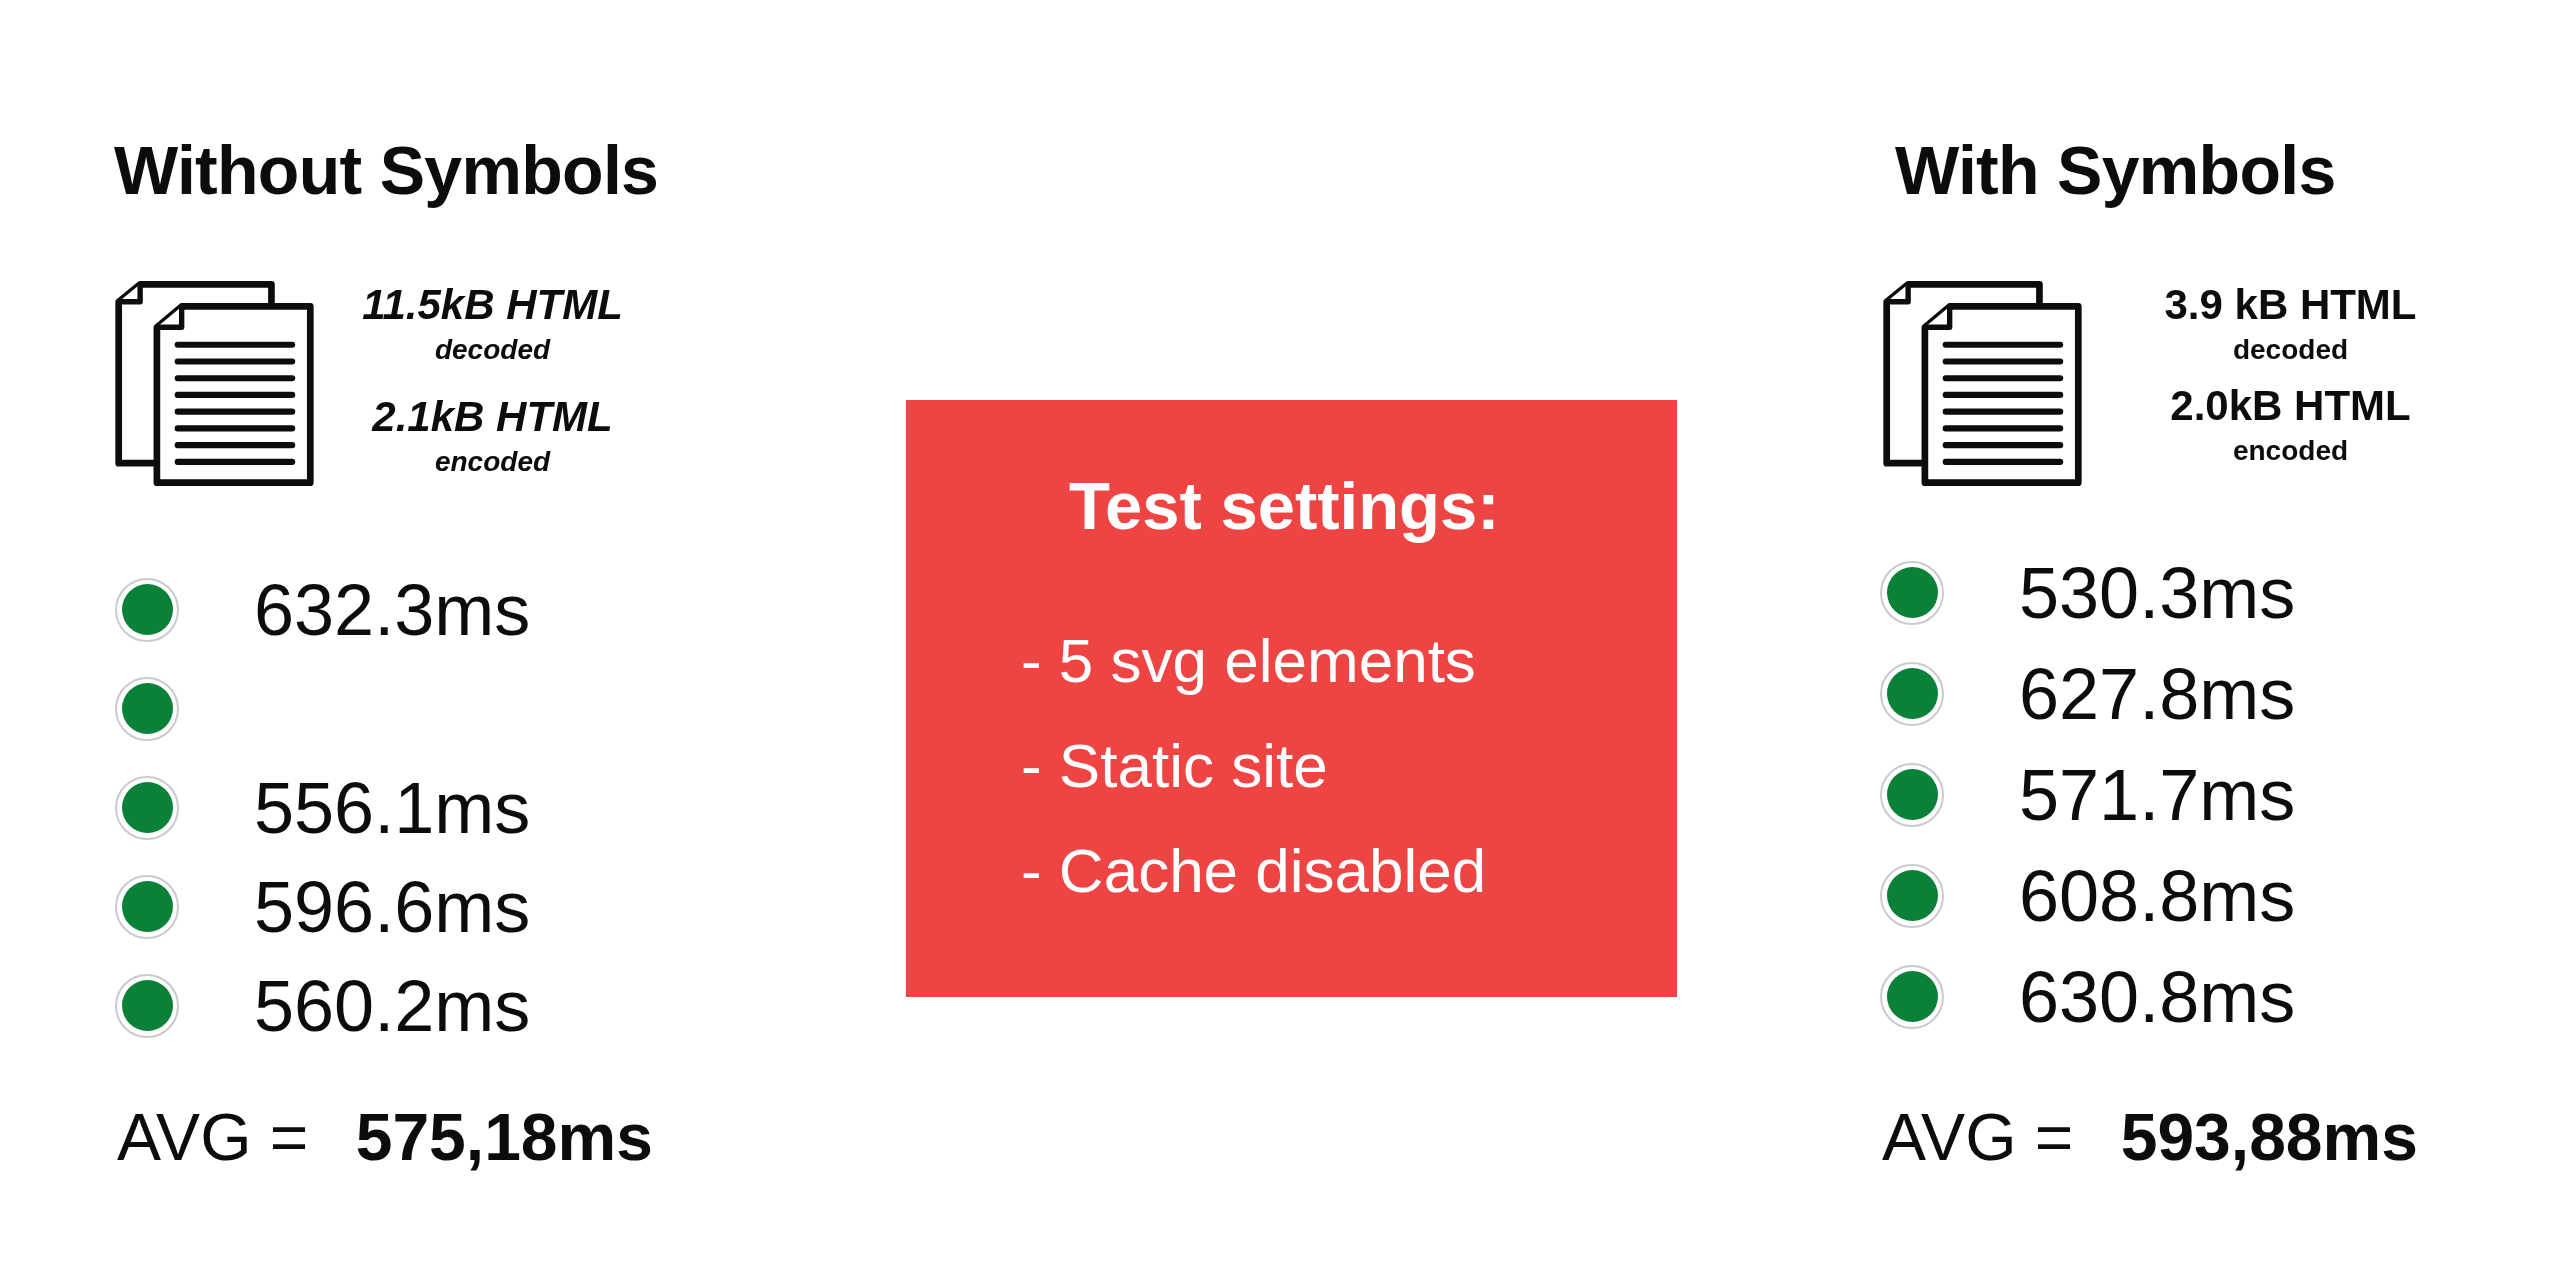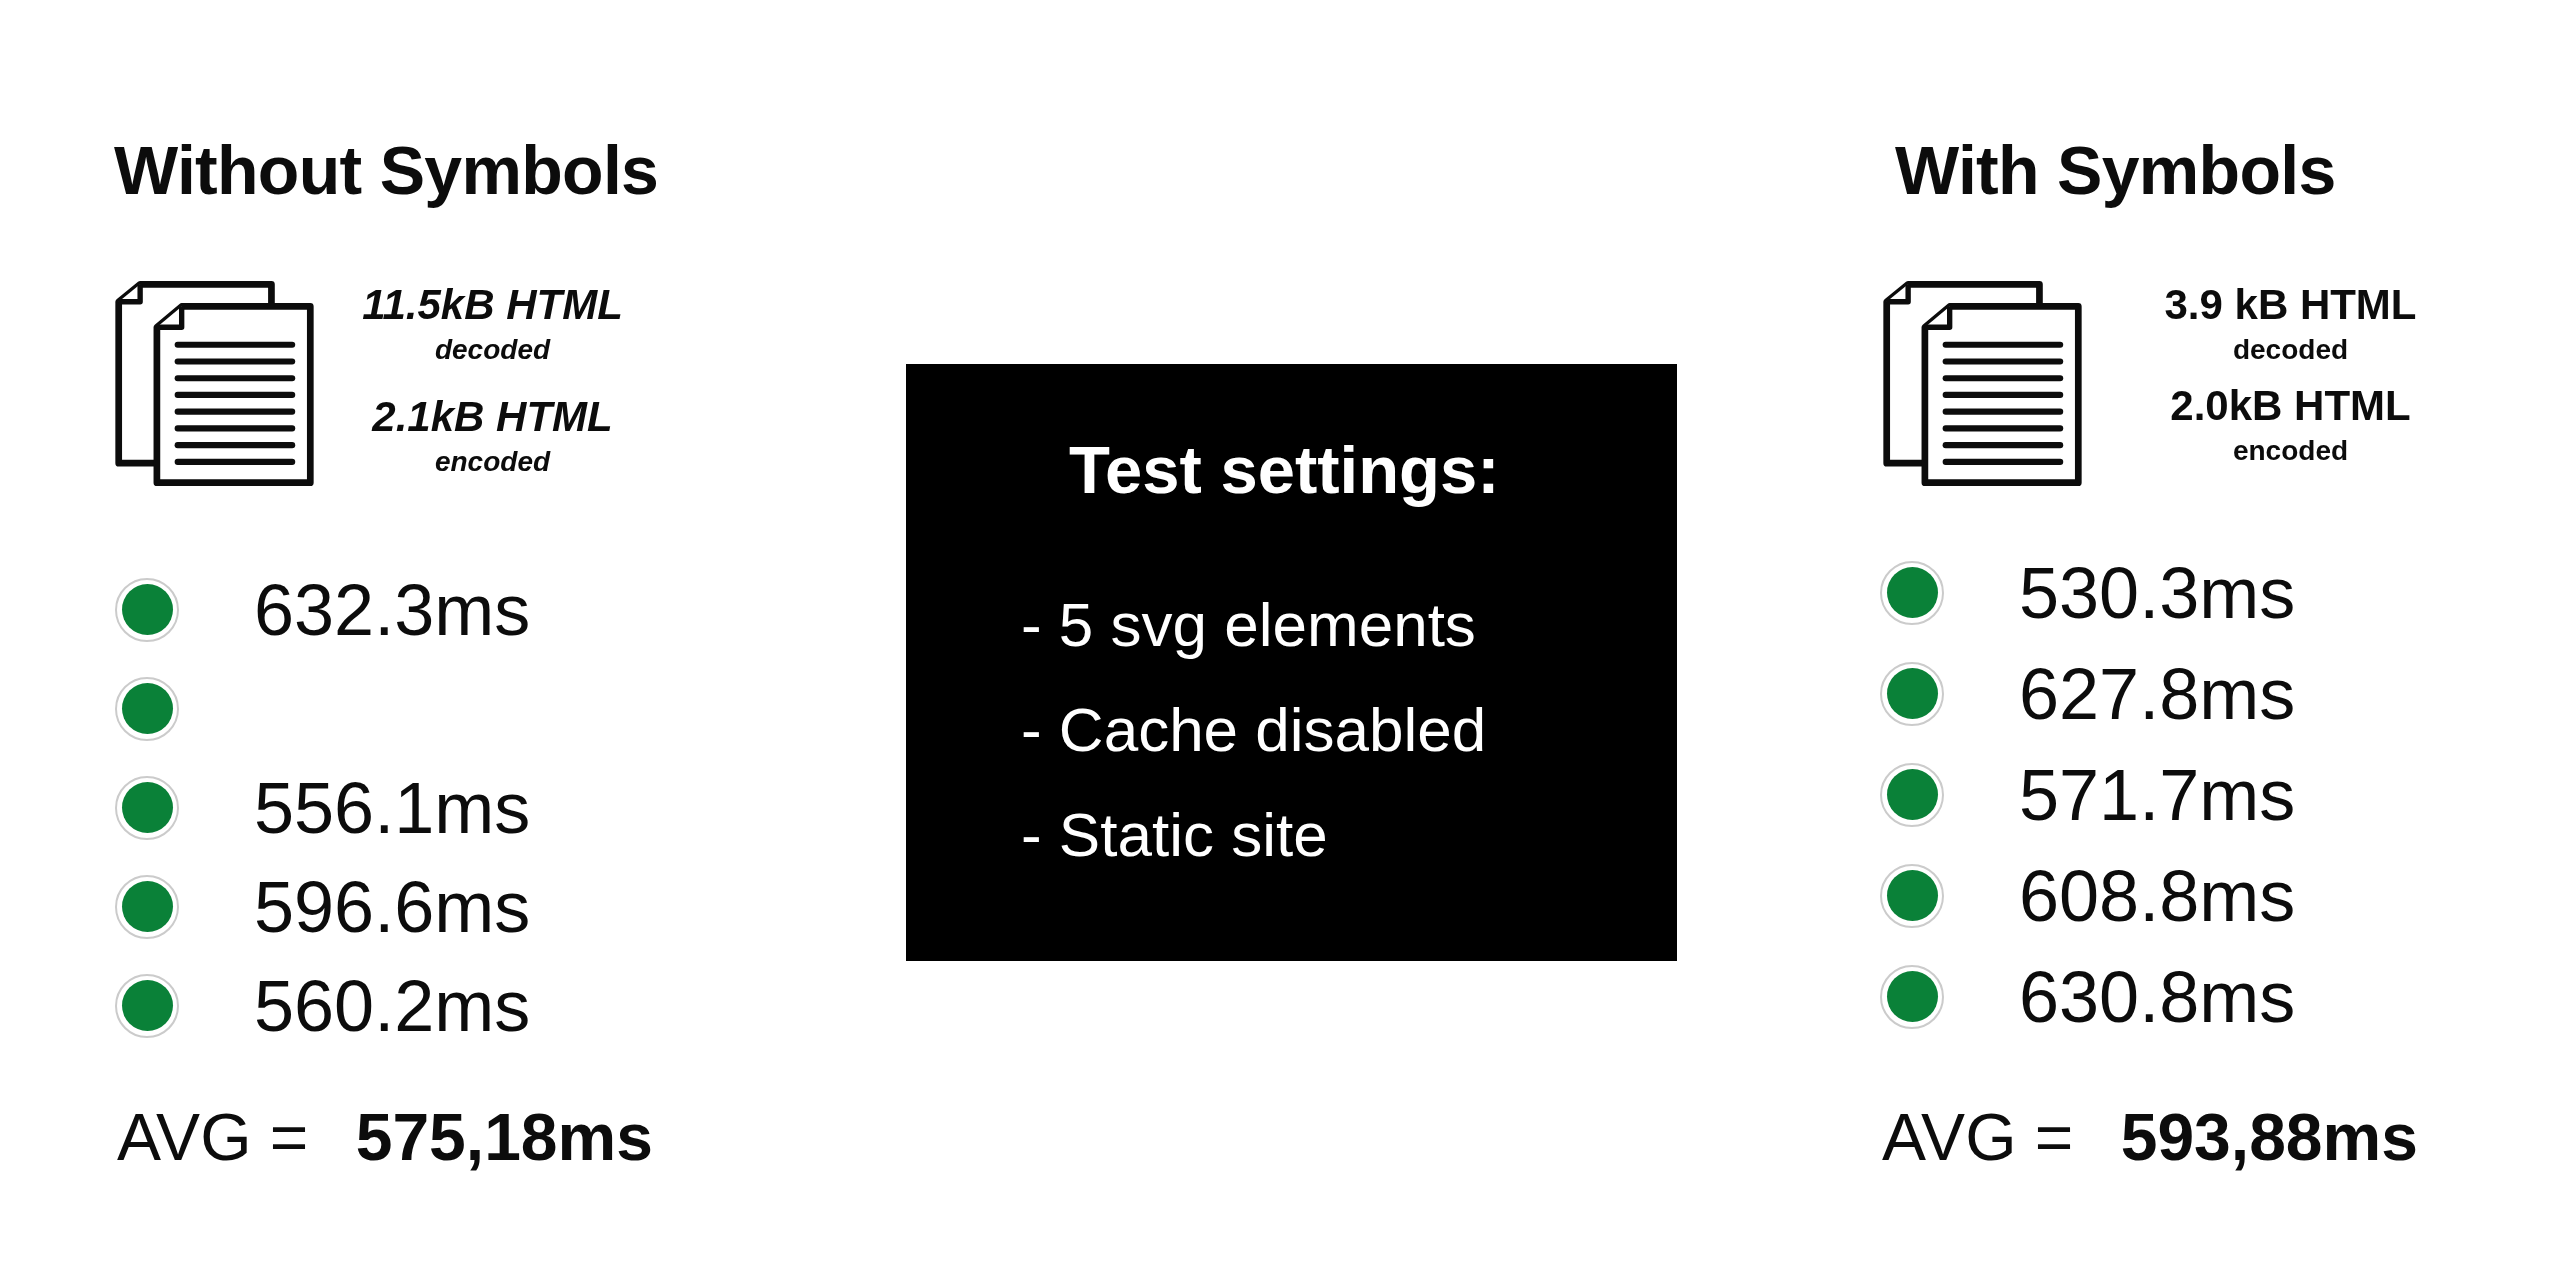--- a/index.html
+++ b/index.html
@@ -19,21 +19,21 @@
   .rows{display:flex;flex-direction:column;}
   .row{display:flex;align-items:center;height:99px;}
   .rows-right .row{height:101px;}
   .dot{width:60px;height:60px;border-radius:50%;border:2px solid #cbcbcb;display:flex;align-items:center;justify-content:center;background:#ffffff;flex:0 0 auto;}
   .dot-inner{width:51px;height:51px;border-radius:50%;background:#0a8138;}
   .row-text{margin-left:75px;font-size:72px;font-weight:400;white-space:nowrap;}
   
   .avg{font-size:66px;font-weight:400;white-space:nowrap;}
   .avg b{font-weight:700;margin-left:29px;}
   
-  .settings-box{background:#000000;color:#ffffff;}
+  .settings-box{background:#ef4444;color:#ffffff;margin-top:36px;}
   .settings-title{position:absolute;left:163px;top:67px;font-size:67px;font-weight:700;white-space:nowrap;}
   .settings-items{position:absolute;left:115px;top:208px;display:flex;flex-direction:column;}
   .settings-item{font-size:62px;font-weight:400;line-height:105px;white-space:nowrap;}
   .doc-icon{display:block;}
 </style>
 </head>
 <body>
 
 <div class="canvas">
 
@@ -99,22 +99,22 @@
   </div>
 
   <div class="abs avg" style="left:117px;top:1099px;">
     <span>AVG = </span><b>575,18ms</b>
   </div>
 
   <div class="abs settings-box" style="left:906px;top:364px;width:771px;height:597px;">
     <div class="settings-title">Test settings:</div>
     <div class="settings-items">
       <div class="settings-item">- 5 svg elements</div>
+      <div class="settings-item">- Static site</div>
       <div class="settings-item">- Cache disabled</div>
-      <div class="settings-item">- Static site</div>
     </div>
   </div>
 
   <div class="abs col-title" style="left:1895px;top:131px;">With Symbols</div>
 
   <svg class="abs doc-icon" style="left:1883px;top:281px;" width="199" height="205" viewBox="0 0 296 306" aria-hidden="true">
     <path d="M 37 5 L 233 5 L 233 272 L 5 272 L 5 31 Z" fill="#ffffff" stroke="#0c0c0c" stroke-width="10" stroke-linejoin="round"></path>
     <path d="M 5 31 L 37 31 L 37 5" fill="#ffffff" stroke="#0c0c0c" stroke-width="8" stroke-linejoin="round"></path>
     <path d="M 99 38 L 291 38 L 291 301 L 62 301 L 62 69 Z" fill="#ffffff" stroke="#0c0c0c" stroke-width="10" stroke-linejoin="round"></path>
     <path d="M 62 69 L 99 69 L 99 38" fill="#ffffff" stroke="#0c0c0c" stroke-width="8" stroke-linejoin="round"></path>

